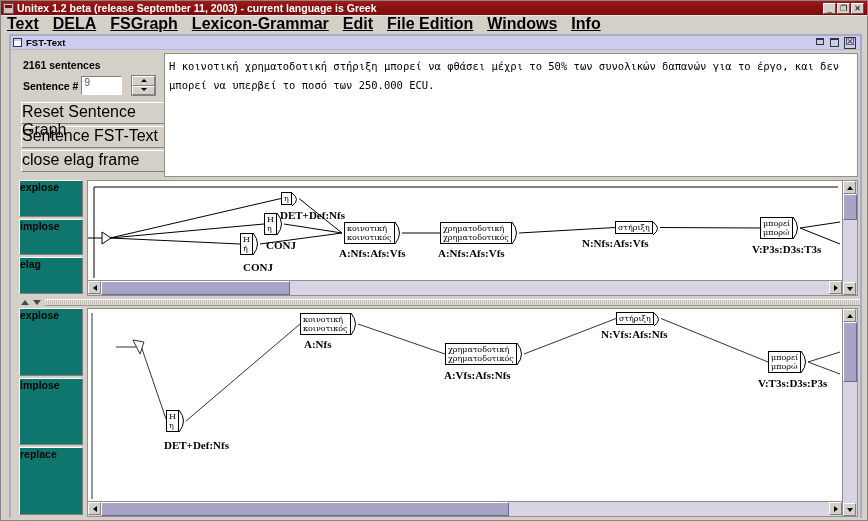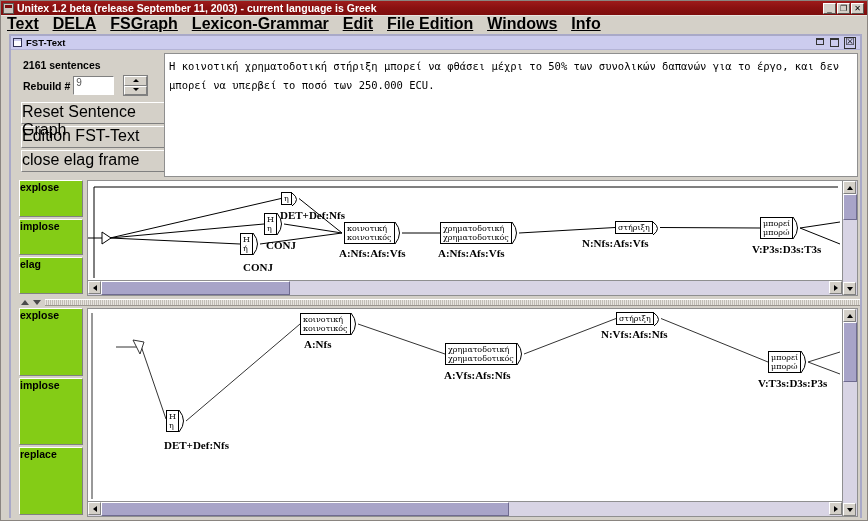--- a/index.html
+++ b/index.html
@@ -255,21 +255,21 @@
   }
   .btn-col {
     width: 73px;
     padding: 1px 1px 1px 8px;
     box-sizing:border-box;
     display:flex; flex-direction:column;
   }
   .op-btn {
     flex:1;
     margin-bottom:2px;
-    background:#84cc16;
+    background:#0f766e;
     border:1px solid #ffffff;
     border-right-color:#808080; border-bottom-color:#808080;
     font-family:"Liberation Sans", sans-serif;
     font-size: 10.5px; font-weight:bold; color:#000;
     box-sizing:border-box;
     cursor:default;
   }
   .graph-scroll {
     flex:1;
     margin: 1px 2px 1px 3px;
@@ -392,29 +392,29 @@
         <div class="ibtn max"></div>
         <div class="ibtn close"></div>
       </div>
     </div>
 
     <div class="top-area">
 
       <div class="ctrl-col">
         <div class="sent-count">2161 sentences</div>
         <div class="sent-row">
-          <span class="sent-label">Rebuild #</span>
+          <span class="sent-label">Sentence #</span>
           <div class="sent-input">9</div>
           <div class="spinner">
             <div class="spin-b up"></div>
             <div class="spin-b dn"></div>
           </div>
         </div>
         <div class="big-btn">Reset Sentence Graph</div>
-        <div class="big-btn">Edition FST-Text</div>
+        <div class="big-btn">Sentence FST-Text</div>
         <div class="big-btn">close elag frame</div>
       </div>
 
       <div class="text-pane">
         <p>Η κοινοτική χρηματοδοτική στήριξη μπορεί να φθάσει μέχρι το 50% των συνολικών δαπανών για το έργο, και δεν μπορεί να υπερβεί το ποσό των 250.000 ECU.</p>
       </div>
     </div>
 
     <div class="graph-pane pane1">
       <div class="btn-col">

